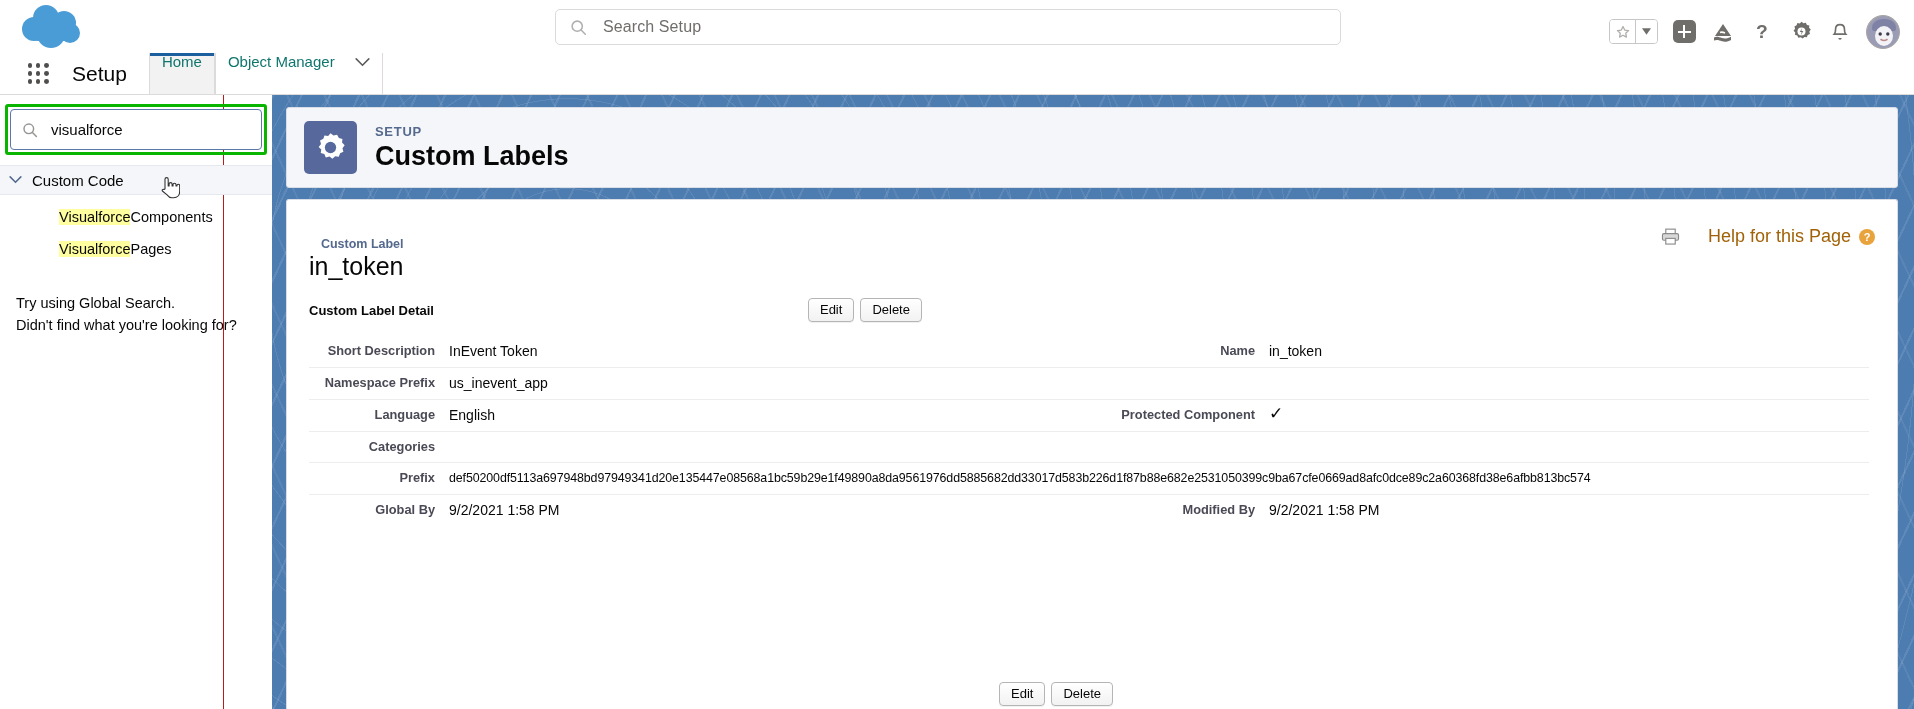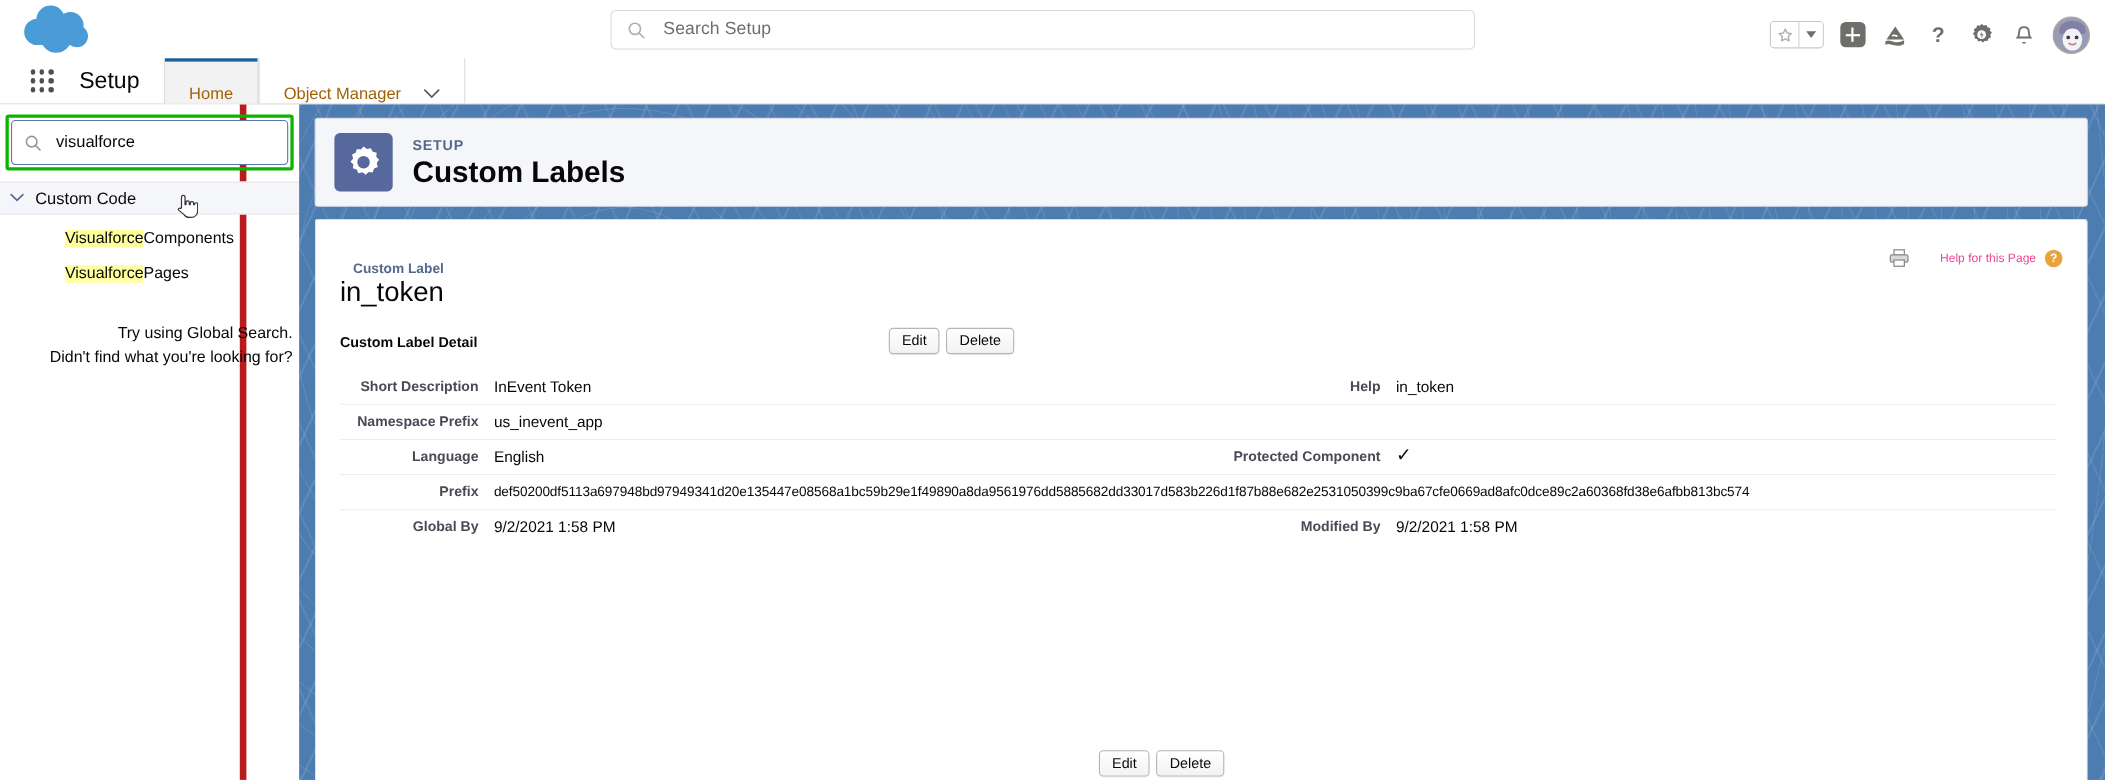--- a/index.html
+++ b/index.html
@@ -89,40 +89,39 @@
     display: grid; grid-template-columns: repeat(3, 1fr); grid-template-rows: repeat(3, 1fr);
     gap: 3.2px;
   }
   .waffle-grid i { background: #514f4d; border-radius: 50%; display: block; }
   .setup-word {
     display: flex; align-items: center;
     font-size: 21px; color: #080707; font-weight: 400;
     padding: 0 22px 0 12px;
   }
   .nav-tab {
-    display: flex; align-items: flex-end; justify-content: center;
-    padding: 0 22px;
-    font-size: 15px; color: #a16207;
+    display: flex; align-items: flex-start; justify-content: center;
+    padding: 0 12px;
+    font-size: 15px; color: #0f766e;
     border-left: 1px solid #dddbda; border-right: 1px solid #dddbda;
     position: relative; cursor: pointer;
   }
   .nav-tab.active { background: #f3f2f2; }
   .nav-tab.active:before {
     content: ""; position: absolute; left: 0; right: 0; top: 0; height: 3px;
     background: #1b5f9e;
   }
   .nav-tab .caret { margin-left: 20px; }
 
   
   .sidebar {
     position: absolute; top: 95px; left: 0;
     width: 224px; height: 614px;
     background: #fff;
-    border-right: 6px solid #b91c1c;
-    text-align: right;
+    border-right: 1px solid #b91c1c;
   }
   .sidebar-search-hl {
     position: absolute; left: 5px; top: 9px;
     width: 262px; height: 51px;
     border: 3px solid #0ab500;
     border-radius: 3px;
   }
   .sidebar-search {
     position: absolute; left: 10px; top: 14px;
     width: 252px; height: 41px;
@@ -201,21 +200,21 @@
   }
   .rec-head { position: absolute; left: 22px; top: 37px; text-align: right; }
   .rec-kind { font-size: 12.5px; color: #54698d; font-weight: 700; }
   .rec-name { font-size: 25px; color: #080707; margin-top: 1px; font-weight: 400; }
 
   .help-row {
     position: absolute; right: 22px; top: 26px;
     display: flex; align-items: center; gap: 4px;
   }
   .help-link {
-    font-size: 11px; color: #ec4899; text-decoration: none; cursor: pointer; padding-left: 24px;
+    font-size: 18px; color: #a16207; text-decoration: none; cursor: pointer; padding-left: 24px;
   }
   .help-q {
     width: 16px; height: 16px; border-radius: 50%;
     background: #e8a33d; color: #fff;
     font-size: 11px; font-weight: 700;
     display: flex; align-items: center; justify-content: center;
     margin-left: 4px;
   }
 
   .detail-section {
@@ -461,36 +460,42 @@
           <button class="sf-btn">Edit</button>
           <button class="sf-btn">Delete</button>
         </div>
       </div>
 
       <table class="detail-table">
         <tbody>
             <tr class="row-line">
           <td class="lbl-cell">Short Description</td>
           <td class="val-cell">InEvent Token</td>
-          <td class="lbl-cell-r">Help</td>
+          <td class="lbl-cell-r">Name</td>
           <td class="val-cell spacer-cell">in_token</td>
         </tr>
         <tr class="row-line">
           <td class="lbl-cell">Namespace Prefix</td>
           <td class="val-cell">us_inevent_app</td>
           <td class="lbl-cell-r"></td>
           <td class="val-cell"></td>
         </tr>
         <tr class="row-line">
           <td class="lbl-cell">Language</td>
           <td class="val-cell">English</td>
           <td class="lbl-cell-r">Protected Component</td>
           <td class="val-cell check-mark">✓</td>
         </tr>
         <tr class="row-line">
+          <td class="lbl-cell">Categories</td>
+          <td class="val-cell"></td>
+          <td class="lbl-cell-r"></td>
+          <td class="val-cell"></td>
+        </tr>
+        <tr class="row-line">
           <td class="lbl-cell">Prefix</td>
           <td class="val-cell value-mono" colspan="3">def50200df5113a697948bd97949341d20e135447e08568a1bc59b29e1f49890a8da9561976dd5885682dd33017d583b226d1f87b88e682e2531050399c9ba67cfe0669ad8afc0dce89c2a60368fd38e6afbb813bc574</td>
         </tr>
         <tr>
           <td class="lbl-cell">Global By</td>
           <td class="val-cell date-val">9/2/2021 1:58 PM</td>
           <td class="lbl-cell-r">Modified By</td>
           <td class="val-cell date-val-r">9/2/2021 1:58 PM</td>
         </tr>
       </tbody>

